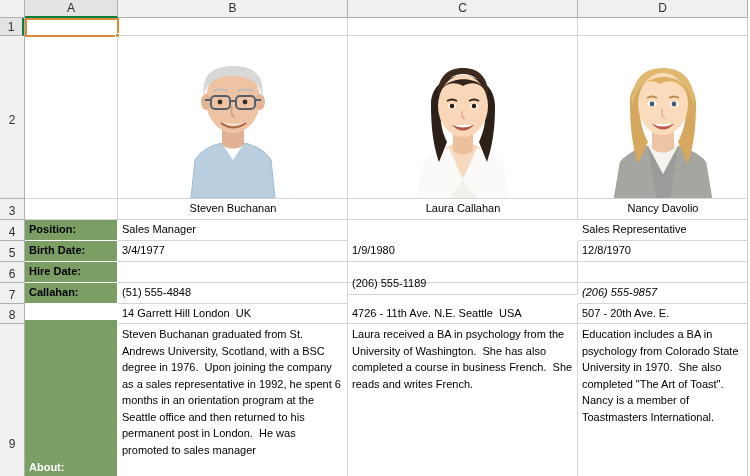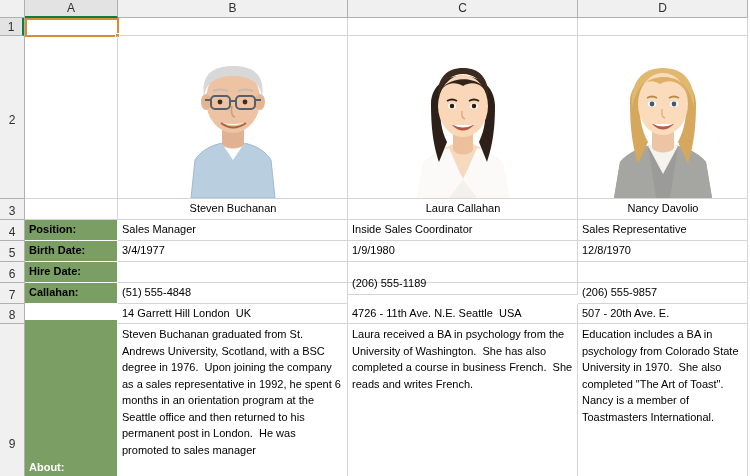--- a/index.html
+++ b/index.html
@@ -315,37 +315,36 @@
         </svg>
       </div>
 
       <div class="cell" style="left:0;top:181px;width:93px;height:21px;"></div>
       <div class="cell name" style="left:93px;top:181px;width:230px;height:21px;">Steven Buchanan</div>
       <div class="cell name" style="left:323px;top:181px;width:230px;height:21px;">Laura Callahan</div>
       <div class="cell name" style="left:553px;top:181px;width:170px;height:21px;">Nancy Davolio</div>
 
       <div class="cell label" style="left:0;top:202px;width:93px;height:21px;">Position:</div>
       <div class="cell" style="left:93px;top:202px;width:230px;height:21px;">Sales Manager</div>
-      <div class="cell" style="left:323px;top:202px;width:230px;height:21px;">Inside Sales Coordinator</div>
       <div class="cell" style="left:553px;top:202px;width:170px;height:21px;">Sales Representative</div>
 
       <div class="cell label" style="left:0;top:223px;width:93px;height:21px;">Birth Date:</div>
       <div class="cell" style="left:93px;top:223px;width:230px;height:21px;">3/4/1977</div>
       <div class="cell" style="left:323px;top:223px;width:230px;height:21px;">1/9/1980</div>
       <div class="cell" style="left:553px;top:223px;width:170px;height:21px;">12/8/1970</div>
 
       <div class="cell label" style="left:0;top:244px;width:93px;height:21px;">Hire Date:</div>
       <div class="cell" style="left:93px;top:244px;width:230px;height:21px;"></div>
       <div class="cell" style="left:323px;top:244px;width:230px;height:21px;"></div>
       <div class="cell" style="left:553px;top:244px;width:170px;height:21px;"></div>
 
       <div class="cell label" style="left:0;top:265px;width:93px;height:21px;">Callahan:</div>
       <div class="cell" style="left:93px;top:265px;width:230px;height:21px;">(51) 555-4848</div>
       <div class="cell" style="left:323px;top:256px;width:230px;height:21px;">(206) 555-1189</div>
-      <div class="cell" style="left:553px;top:265px;width:170px;height:21px;">(206) 555-9857</div>
+      <div class="cell" style="left:553px;top:265px;width:170px;height:21px;font-style:italic;">(206) 555-9857</div>
 
       <div class="cell label" style="left:0;top:302px;width:93px;height:20px;padding-left:32px;">Address:</div>
       <div class="cell" style="left:93px;top:286px;width:230px;height:20px;">14 Garrett Hill London  UK</div>
       <div class="cell" style="left:323px;top:286px;width:230px;height:20px;">4726 - 11th Ave. N.E. Seattle  USA</div>
       <div class="cell" style="left:553px;top:286px;width:170px;height:20px;">507 - 20th Ave. E.</div>
 
       <div class="cell about-label" style="left:0;top:306px;width:93px;height:154px;">About:</div>
       <div class="cell about" style="left:93px;top:306px;width:230px;height:154px;">Steven Buchanan graduated from St. Andrews University, Scotland, with a BSC degree in 1976.  Upon joining the company as a sales representative in 1992, he spent 6 months in an orientation program at the Seattle office and then returned to his permanent post in London.  He was promoted to sales manager</div>
       <div class="cell about" style="left:323px;top:306px;width:230px;height:154px;">Laura received a BA in psychology from the University of Washington.  She has also completed a course in business French.  She reads and writes French.</div>
       <div class="cell about" style="left:553px;top:306px;width:170px;height:154px;">Education includes a BA in psychology from Colorado State University in 1970.  She also completed "The Art of Toast".  Nancy is a member of Toastmasters International.</div>

